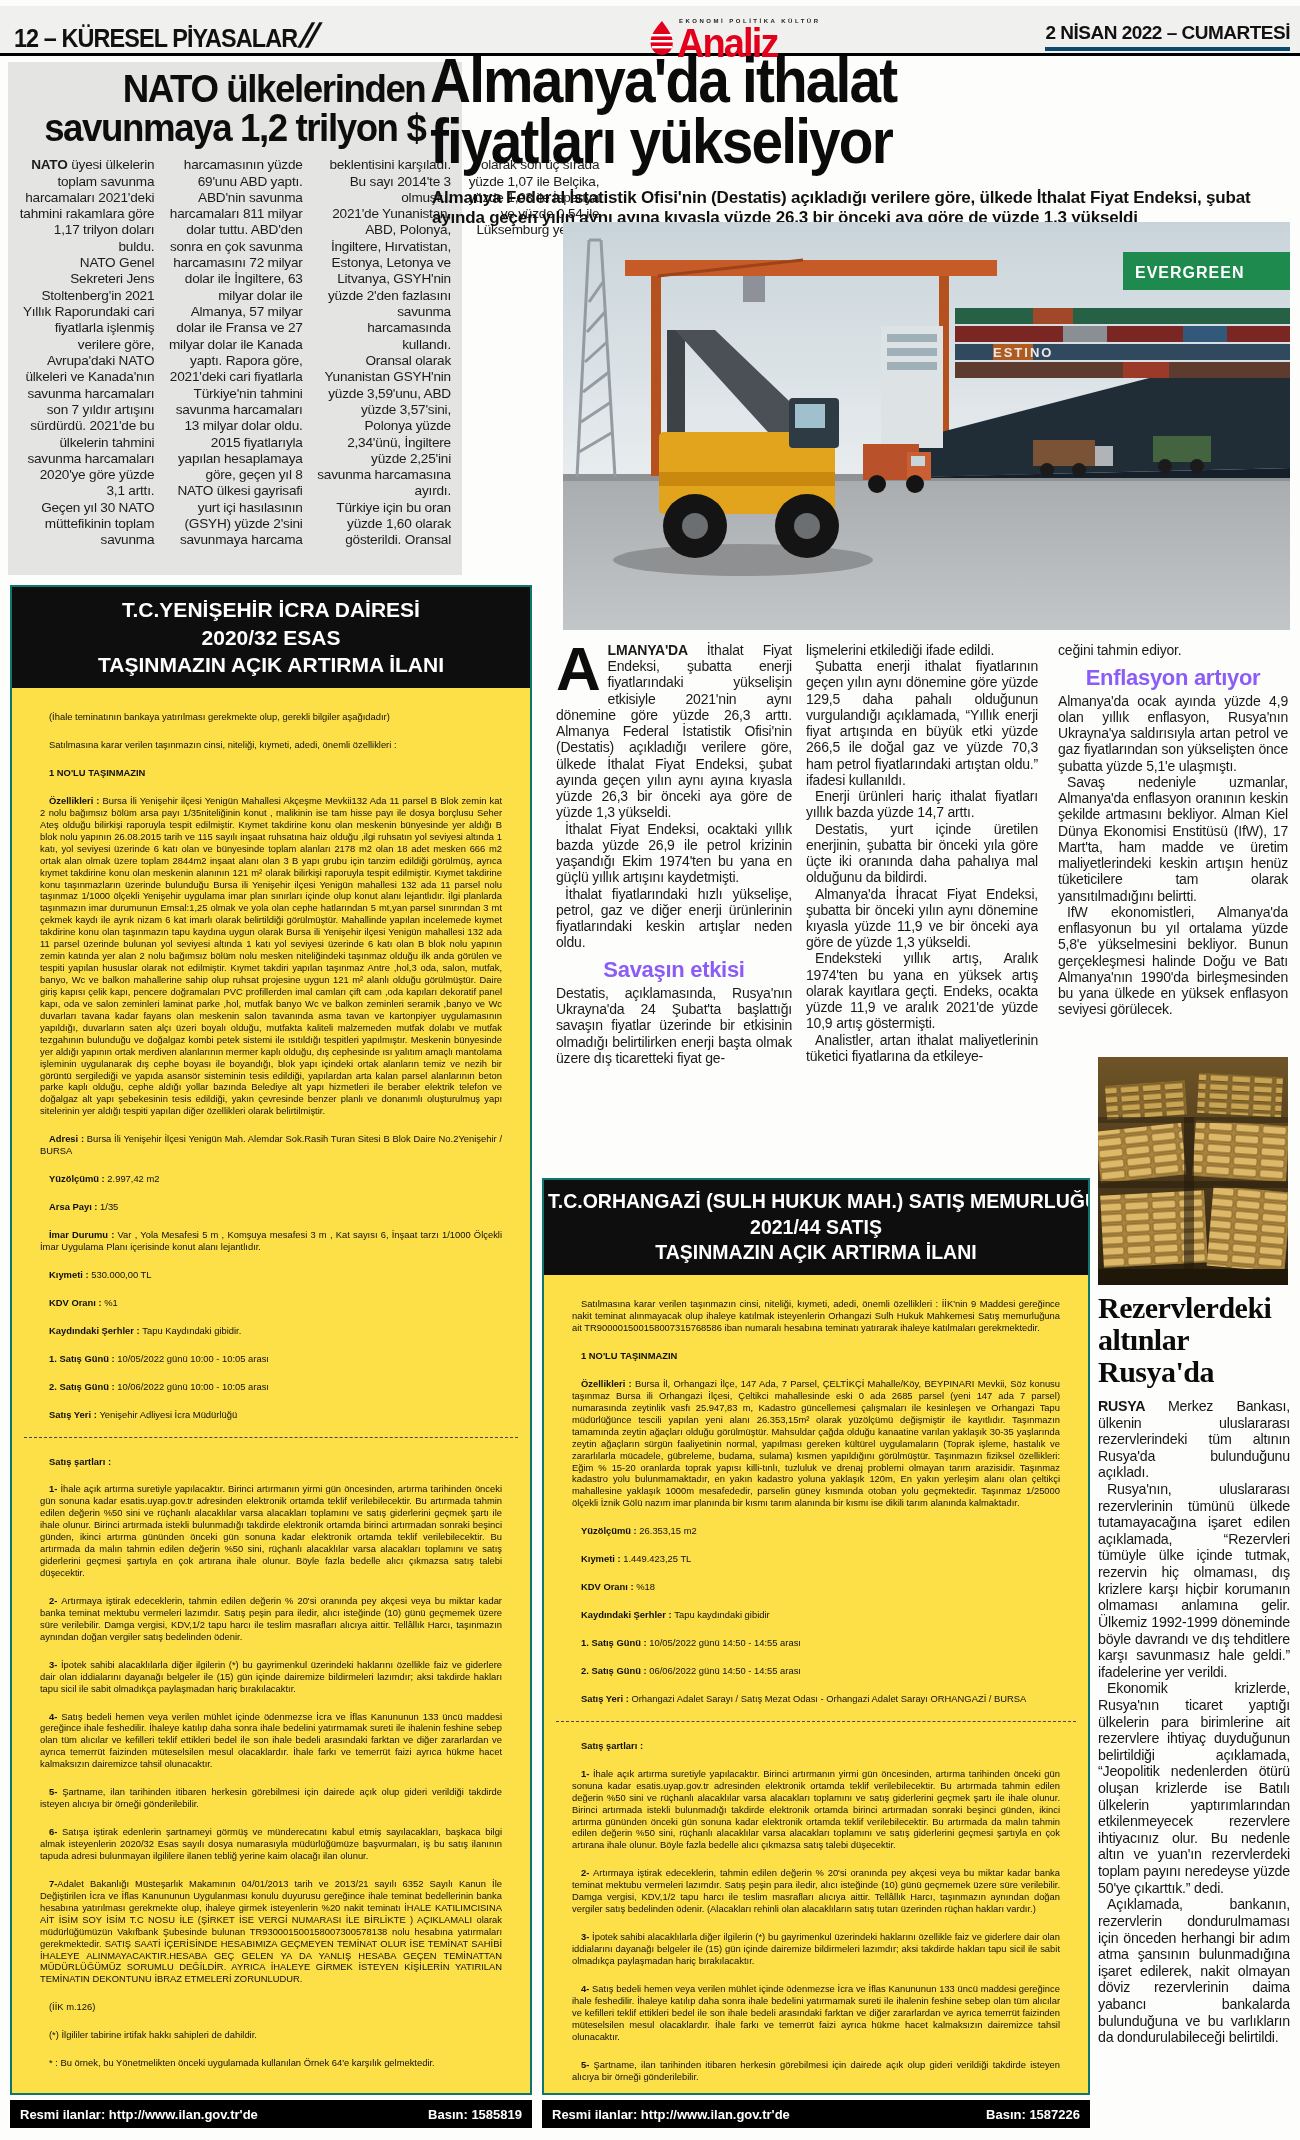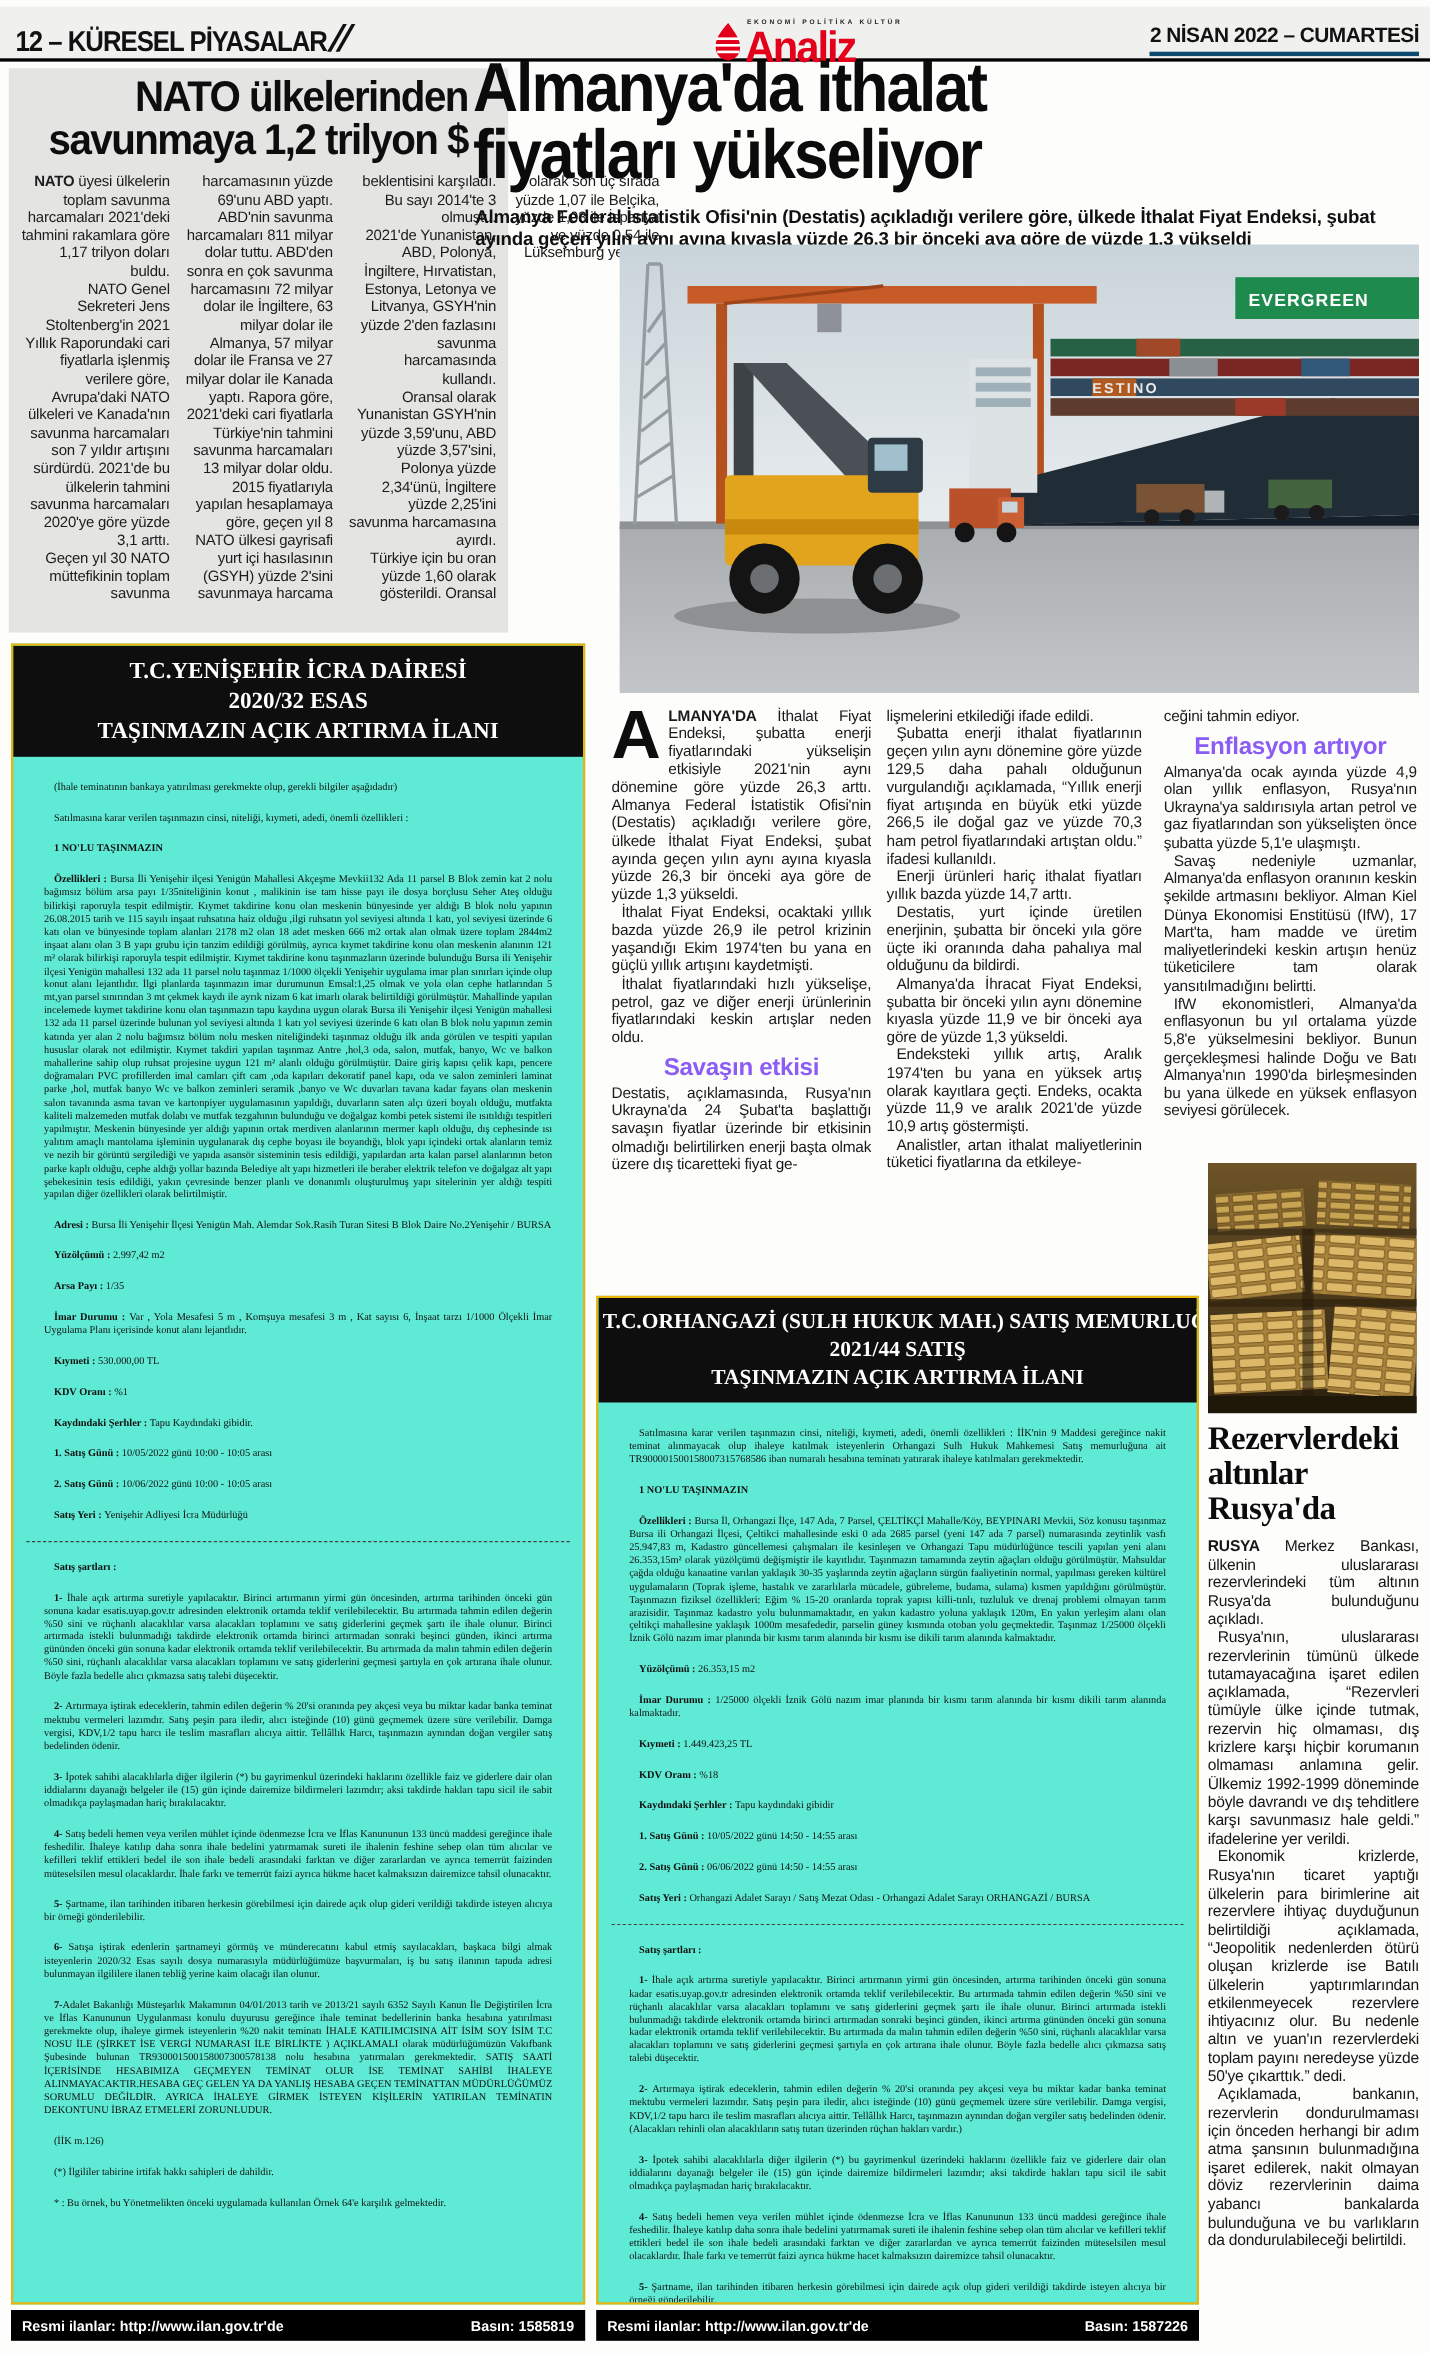--- a/index.html
+++ b/index.html
@@ -31,21 +31,21 @@
              letter-spacing:-.2px;color:#101010;}
   
   .photo{position:absolute;overflow:hidden;}
   
   .ccol{position:absolute;font-size:14px;line-height:1.16;letter-spacing:-.2px;text-align:justify;color:#1a1a1a;}
   .ccol p{margin:0;text-indent:9px;}
   .ccol p.noind{text-indent:0;}
   .ccol p.sub{color:#8b5cf6;font-size:22px;font-weight:800;text-indent:0;margin:7px 0 2px;text-align:center;letter-spacing:-.3px;}
   .dropcap{float:left;font-size:62px;line-height:48px;font-weight:900;margin:3px 7px 0 0;color:#0d0d0d;}
   
-  .notice{position:absolute;background:#5eead4;border:2px solid #eab308;box-sizing:border-box;font-family:Liberation Serif, serif;}
+  .notice{position:absolute;background:#fde047;border:2px solid #0f766e;box-sizing:border-box;}
   .notice-hd{background:#0e0e0e;color:#fff;text-align:center;font-weight:700;padding:9px 4px;line-height:1.32;}
   .notice-hd div{white-space:nowrap;}
   .hd21 div{font-size:21px;}
   .hd19 div{font-size:19.5px;}
   .notice-bd{padding:7px 12px;font-size:9.4px;line-height:1.27;text-align:justify;color:#0f0f0f;}
   .notice-bd p{margin:16px;text-indent:9px;}
   .notice-bd p b{font-weight:700;}
   .notice-bd p.sep{border-top:1px dashed #444;height:2px;margin:4px 0 3px;text-indent:0;}
   
   .foot{position:absolute;height:28px;background:#000;color:#fff;display:flex;align-items:center;
@@ -277,21 +277,20 @@
     <div>T.C.ORHANGAZİ (SULH HUKUK MAH.) SATIŞ MEMURLUĞU</div>
         <div>2021/44 SATIŞ</div>
         <div>TAŞINMAZIN AÇIK ARTIRMA İLANI</div>
       </div>
     <div class="notice-bd">
 
     <p class="noind"><b></b><span>Satılmasına karar verilen taşınmazın cinsi, niteliği, kıymeti, adedi, önemli özellikleri : İİK'nin 9 Maddesi gereğince nakit teminat alınmayacak olup ihaleye katılmak isteyenlerin Orhangazi Sulh Hukuk Mahkemesi Satış memurluğuna ait TR900001500158007315768586 iban numaralı hesabına teminatı yatırarak ihaleye katılmaları gerekmektedir.</span></p>
         <p><b>1 NO'LU TAŞINMAZIN</b><span></span></p>
         <p><b>Özellikleri : </b><span>Bursa İl, Orhangazi İlçe, 147 Ada, 7 Parsel, ÇELTİKÇİ Mahalle/Köy, BEYPINARI Mevkii, Söz konusu taşınmaz Bursa ili Orhangazi İlçesi, Çeltikci mahallesinde eski 0 ada 2685 parsel (yeni 147 ada 7 parsel) numarasında zeytinlik vasfı 25.947,83 m, Kadastro güncellemesi çalışmaları ile kesinleşen ve Orhangazi Tapu müdürlüğünce tescili yapılan yeni alanı 26.353,15m² olarak yüzölçümü değişmiştir ile kayıtlıdır. Taşınmazın tamamında zeytin ağaçları olduğu görülmüştür. Mahsuldar çağda olduğu kanaatine varılan yaklaşık 30-35 yaşlarında zeytin ağaçların sürgün faaliyetinin normal, yapılması gereken kültürel uygulamaların (Toprak işleme, hastalık ve zararlılarla mücadele, gübreleme, budama, sulama) kısmen yapıldığını görülmüştür. Taşınmazın fiziksel özellikleri: Eğim % 15-20 oranlarda toprak yapısı killi-tınlı, tuzluluk ve drenaj problemi olmayan tarım arazisidir. Taşınmaz kadastro yolu bulunmamaktadır, en yakın kadastro yoluna yaklaşık 120m, En yakın yerleşim alanı olan çeltikçi mahallesine yaklaşık 1000m mesafededir, parselin güney kısmında otoban yolu geçmektedir. Taşınmaz 1/25000 ölçekli İznik Gölü nazım imar planında bir kısmı tarım alanında bir kısmı ise dikili tarım alanında kalmaktadır.</span></p>
         <p><b>Yüzölçümü : </b><span>26.353,15 m2</span></p>
-        <p><b>İmar Durumu : </b><span>1/25000 ölçekli İznik Gölü nazım imar planında bir kısmı tarım alanında bir kısmı dikili tarım alanında kalmaktadır.</span></p>
         <p><b>Kıymeti : </b><span>1.449.423,25 TL</span></p>
         <p><b>KDV Oranı : </b><span>%18</span></p>
         <p><b>Kaydındaki Şerhler : </b><span>Tapu kaydındaki gibidir</span></p>
         <p><b>1. Satış Günü : </b><span>10/05/2022 günü 14:50 - 14:55 arası</span></p>
         <p><b>2. Satış Günü : </b><span>06/06/2022 günü 14:50 - 14:55 arası</span></p>
         <p><b>Satış Yeri : </b><span>Orhangazi Adalet Sarayı / Satış Mezat Odası - Orhangazi Adalet Sarayı ORHANGAZİ / BURSA</span></p>
         <p class="sep"><b></b><span></span></p>
         <p><b>Satış şartları :</b><span></span></p>
         <p><b>1- </b><span>İhale açık artırma suretiyle yapılacaktır. Birinci artırmanın yirmi gün öncesinden, artırma tarihinden önceki gün sonuna kadar esatis.uyap.gov.tr adresinden elektronik ortamda teklif verilebilecektir. Bu artırmada tahmin edilen değerin %50 sini ve rüçhanlı alacaklılar varsa alacakları toplamını ve satış giderlerini geçmek şartı ile ihale olunur. Birinci artırmada istekli bulunmadığı takdirde elektronik ortamda birinci artırmadan sonraki beşinci günden, ikinci artırma gününden önceki gün sonuna kadar elektronik ortamda teklif verilebilecektir. Bu artırmada da malın tahmin edilen değerin %50 sini, rüçhanlı alacaklılar varsa alacakları toplamını ve satış giderlerini geçmesi şartıyla en çok artırana ihale olunur. Böyle fazla bedelle alıcı çıkmazsa satış talebi düşecektir.</span></p>
         <p><b>2- </b><span>Artırmaya iştirak edeceklerin, tahmin edilen değerin % 20'si oranında pey akçesi veya bu miktar kadar banka teminat mektubu vermeleri lazımdır. Satış peşin para iledir, alıcı isteğinde (10) günü geçmemek üzere süre verilebilir. Damga vergisi, KDV,1/2 tapu harcı ile teslim masrafları alıcıya aittir. Tellâllık Harcı, taşınmazın aynından doğan vergiler satış bedelinden ödenir. (Alacakları rehinli olan alacaklıların satış tutarı üzerinden rüçhan hakları vardır.)</span></p>

